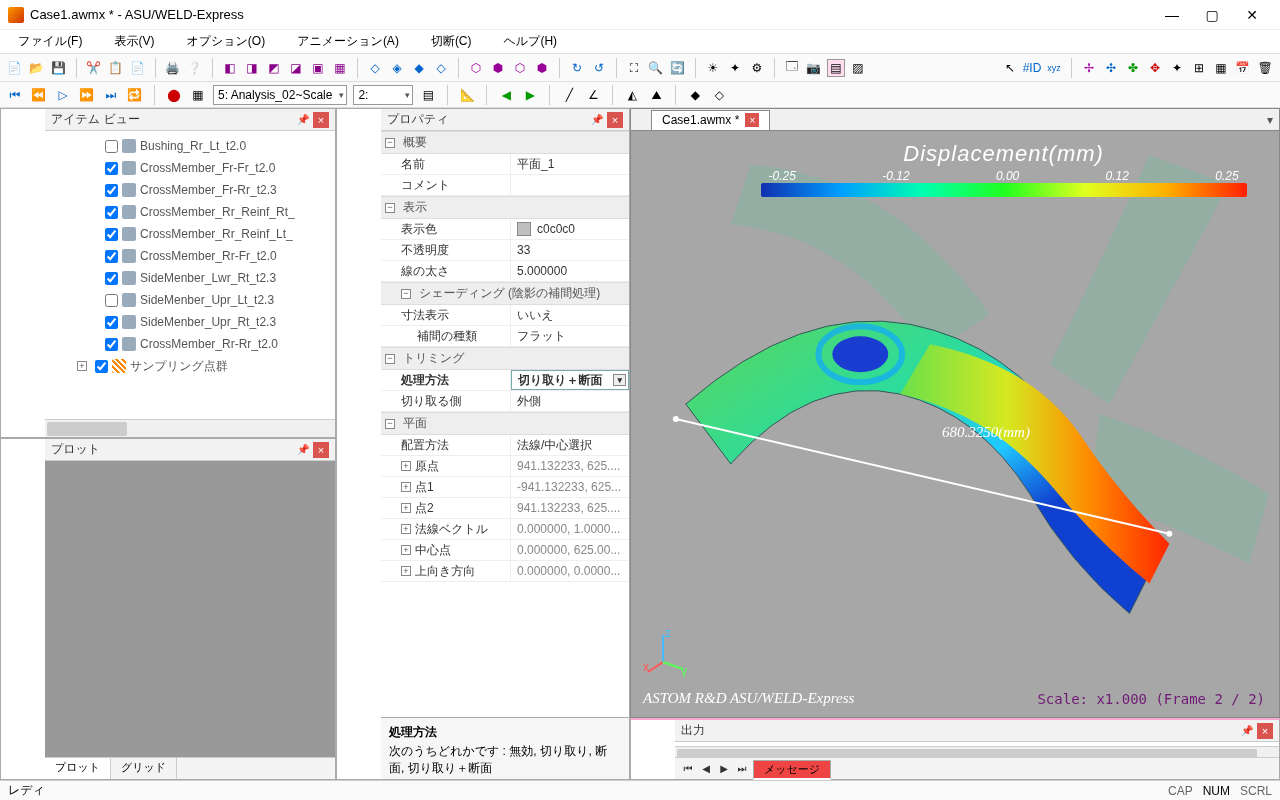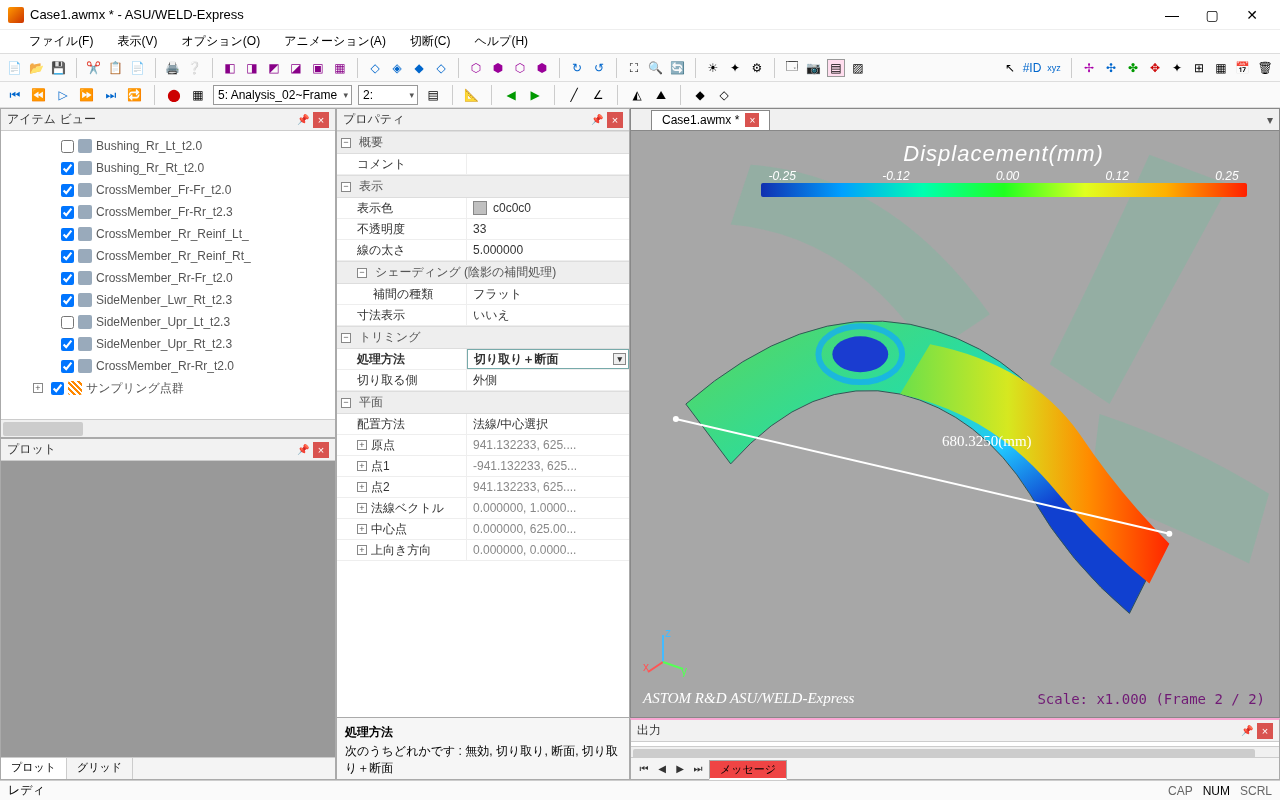--- a/index.html
+++ b/index.html
@@ -2,30 +2,30 @@
 <html><head>
 <meta charset="utf-8">
 <style>
 * { box-sizing: border-box; margin: 0; padding: 0; font-family: "Meiryo UI", "MS UI Gothic", sans-serif; font-size: 12px; }
 body { background: #fff; overflow: hidden; width: 1280px; height: 800px; display: flex; flex-direction: column; }
 .titlebar { height: 30px; display: flex; align-items: center; padding: 0 8px; background: #fff; border-bottom: 1px solid #eee; }
 .titlebar .app-icon { width: 16px; height: 16px; background: linear-gradient(135deg,#f90,#c30); border-radius: 2px; margin-right: 6px; }
 .titlebar .title { flex: 1; font-size: 13px; }
 .titlebar .win-btns { display: flex; }
 .titlebar .win-btn { width: 40px; height: 28px; display: flex; align-items: center; justify-content: center; font-size: 14px; }
-.menubar { height: 24px; display: flex; align-items: center; padding: 0 23px; gap: 12px; border-bottom: 1px solid #ddd; }
+.menubar { height: 24px; display: flex; align-items: center; padding: 0 12px; gap: 20px; border-bottom: 1px solid #ddd; }
 .menubar span { padding: 2px 6px; }
 .toolbar { height: 28px; display: flex; align-items: center; padding: 2px 6px; gap: 4px; border-bottom: 1px solid #ddd; background: #fafafa; }
 .tb-sep { width: 1px; height: 20px; background: #ccc; margin: 0 4px; }
 .tb-btn { width: 18px; height: 18px; display: inline-flex; align-items: center; justify-content: center; border: 1px solid transparent; }
 .toolbar2 { height: 26px; display: flex; align-items: center; padding: 2px 6px; gap: 6px; border-bottom: 1px solid #ddd; background: #fafafa; }
 .combo { border: 1px solid #999; background: #fff; padding: 1px 14px 1px 4px; position: relative; min-width: 100px; height: 20px; display: inline-flex; align-items: center; }
 .combo::after { content: "▾"; position: absolute; right: 3px; font-size: 9px; color: #555; }
 .main { flex: 1; display: flex; overflow: hidden; }
-.panel { border: 1px solid #aaa; display: flex; flex-direction: column; background: #fff; }
+.panel { border: 1px solid #aaa; display: flex; flex-direction: column; background: #fff; padding-left: 44px; }
 .panel-head { height: 22px; background: #f2f2f2; border-bottom: 1px solid #ccc; display: flex; align-items: center; padding: 0 6px; font-size: 12px; color: #333; }
 .panel-head .spacer { flex: 1; }
 .pin { width: 14px; height: 14px; display: inline-flex; align-items: center; justify-content: center; font-size: 10px; color: #555; }
 .close-x { width: 16px; height: 16px; background: #d9534f; color: #fff; display: inline-flex; align-items: center; justify-content: center; font-size: 11px; margin-left: 2px; }
 .left-col { width: 336px; display: flex; flex-direction: column; gap: 0; }
 .prop-col { width: 294px; display: flex; flex-direction: column; }
 .center-col { flex: 1; display: flex; flex-direction: column; }
 .tree { flex: 1; overflow: auto; padding: 4px 2px; font-size: 13px; white-space: nowrap; }
 .tree-item { display: flex; align-items: center; height: 22px; padding-left: 58px; gap: 4px; color: #555; }
 .tree-item input { flex-shrink: 0; }
@@ -50,21 +50,21 @@
 .prop-help .h { font-weight: bold; margin-bottom: 2px; }
 .view3d { flex: 1; position: relative; border: 1px solid #888; overflow: hidden; }
 .view3d-tab { position: absolute; top: 0; left: 0; right: 0; height: 22px; background: #f0f0f0; border-bottom: 1px solid #888; display: flex; align-items: center; }
 .view3d-tab .doc { background: #fff; border: 1px solid #888; margin: 0 0 -1px 20px; padding: 2px 10px; height: 21px; display: inline-flex; align-items: center; gap: 6px; }
 .view3d-tab .doc .dx { width: 14px; height: 14px; background: #d9534f; color: #fff; display: inline-flex; align-items: center; justify-content: center; font-size: 10px; }
 .canvas3d { position: absolute; top: 22px; left: 0; right: 0; bottom: 0; background: #a7a7a7; }
 .legend { position: absolute; top: 10px; left: 20%; right: 5%; text-align: center; color: #fff; font-family: serif; }
 .legend .title { font-style: italic; font-size: 22px; letter-spacing: 1px; margin-bottom: 2px; }
 .legend .ticks { display: flex; justify-content: space-between; font-size: 18px; font-style: italic; padding: 0 8px; }
 .legend .bar { height: 14px; background: linear-gradient(to right, #1030b0, #00a0ff, #00ffb0, #20ff20, #e0ff20, #ffb000, #ff2000); border-radius: 2px; }
-.measure-label { position: absolute; color: #fff; font-family: serif; font-size: 15px; margin-top: 9px; }
+.measure-label { position: absolute; color: #fff; font-style: italic; font-family: serif; font-size: 15px; }
 .watermark { position: absolute; left: 12px; bottom: 10px; color: #fff; font-style: italic; font-family: serif; font-size: 15px; }
 .scale-txt { position: absolute; right: 14px; bottom: 10px; color: #701a75; font-family: monospace; font-size: 14px; }
 .triad { position: absolute; left: 12px; bottom: 40px; width: 50px; height: 50px; }
 .output { height: 62px; display: flex; flex-direction: column; border-top: 2px solid #f9a8d4; }
 .output-body { flex: 1; background: #fff; overflow: hidden; }
 .output-nav { height: 22px; display: flex; align-items: center; gap: 4px; padding: 0 6px; background: #f4f4f4; border-top: 1px solid #ccc; }
 .output-nav .nbtn { width: 14px; text-align: center; font-size: 10px; color: #333; }
 .output-nav .mtab { background: #ef4444; border: 1px solid #aaa; border-bottom: 2px solid #fff; padding: 1px 10px; margin-bottom: -2px; font-size: 11px; }
 .statusbar { height: 20px; border-top: 1px solid #ccc; display: flex; align-items: center; padding: 0 8px; font-size: 11px; background: #fafafa; }
 .statusbar .spacer { flex: 1; }
@@ -156,21 +156,21 @@
 <div class="toolbar2">
   <span class="tb-btn" style="color:#06c">⏮</span>
   <span class="tb-btn" style="color:#06c">⏪</span>
   <span class="tb-btn" style="color:#06c">▷</span>
   <span class="tb-btn" style="color:#06c">⏩</span>
   <span class="tb-btn" style="color:#06c">⏭</span>
   <span class="tb-btn" style="color:#06c">🔁</span>
   <div class="tb-sep"></div>
   <span class="tb-btn" style="color:#c00">⬤</span>
   <span class="tb-btn">▦</span>
-  <div class="combo">5: Analysis_02~Frame</div>
+  <div class="combo">5: Analysis_02~Scale</div>
   <div class="combo" style="min-width:60px">2:</div>
   <span class="tb-btn">▤</span>
   <div class="tb-sep"></div>
   <span class="tb-btn">📐</span>
   <div class="tb-sep"></div>
   <span class="tb-btn" style="color:#090">◀</span>
   <span class="tb-btn" style="color:#090">▶</span>
   <div class="tb-sep"></div>
   <span class="tb-btn">╱</span>
   <span class="tb-btn">∠</span>
@@ -194,41 +194,36 @@
       </div>
       <div class="tree" id="tree-list">
           <div class="tree-item">
             <input type="checkbox" style="">
             <span class="ico"></span>
             <span>Bushing_Rr_Lt_t2.0</span>
           </div>
           <div class="tree-item">
             <input type="checkbox" checked="" style="">
             <span class="ico"></span>
-            <span>Bushing_Rr_Rt_t2.0</span>
-          </div>
-          <div class="tree-item">
-            <input type="checkbox" checked="" style="">
-            <span class="ico"></span>
             <span>CrossMember_Fr-Fr_t2.0</span>
           </div>
           <div class="tree-item">
             <input type="checkbox" checked="" style="">
             <span class="ico"></span>
             <span>CrossMember_Fr-Rr_t2.3</span>
           </div>
           <div class="tree-item">
             <input type="checkbox" checked="" style="">
             <span class="ico"></span>
+            <span>CrossMember_Rr_Reinf_Rt_</span>
+          </div>
+          <div class="tree-item">
+            <input type="checkbox" checked="" style="">
+            <span class="ico"></span>
             <span>CrossMember_Rr_Reinf_Lt_</span>
-          </div>
-          <div class="tree-item">
-            <input type="checkbox" checked="" style="">
-            <span class="ico"></span>
-            <span>CrossMember_Rr_Reinf_Rt_</span>
           </div>
           <div class="tree-item">
             <input type="checkbox" checked="" style="">
             <span class="ico"></span>
             <span>CrossMember_Rr-Fr_t2.0</span>
           </div>
           <div class="tree-item">
             <input type="checkbox" checked="" style="">
             <span class="ico"></span>
             <span>SideMenber_Lwr_Rt_t2.3</span>
@@ -281,20 +276,24 @@
         <span class="spacer"></span>
         <span class="pin">📌</span>
         <span class="close-x">×</span>
       </div>
       <div class="prop-grid">
         <div class="pg-section">
             <span class="small-exp">−</span>
             <span>概要</span>
           </div>
         <div class="pg-row">
+            <div class="pg-key">名前</div>
+            <div class="pg-val">平面_1</div>
+          </div>
+        <div class="pg-row">
             <div class="pg-key">コメント</div>
             <div class="pg-val"></div>
           </div>
         <div class="pg-section">
             <span class="small-exp">−</span>
             <span>表示</span>
           </div>
         <div class="pg-row">
             <div class="pg-key">表示色</div>
             <div class="pg-val">
@@ -308,26 +307,26 @@
           </div>
         <div class="pg-row">
             <div class="pg-key">線の太さ</div>
             <div class="pg-val">5.000000</div>
           </div>
         <div class="pg-section" style="padding-left:20px">
             <span class="small-exp">−</span>
             <span>シェーディング (陰影の補間処理)</span>
           </div>
         <div class="pg-row">
+            <div class="pg-key">寸法表示</div>
+            <div class="pg-val">いいえ</div>
+          </div>
+        <div class="pg-row">
             <div class="pg-key indent">補間の種類</div>
             <div class="pg-val">フラット</div>
-          </div>
-        <div class="pg-row">
-            <div class="pg-key">寸法表示</div>
-            <div class="pg-val">いいえ</div>
           </div>
         <div class="pg-section">
             <span class="small-exp">−</span>
             <span>トリミング</span>
           </div>
         <div class="pg-row sel">
             <div class="pg-key" style="font-weight:bold">処理方法</div>
             <div class="pg-val" style="font-weight:bold;position:relative">
               <span>切り取り＋断面</span>
               <span style="position:absolute;right:2px;border:1px solid #888;padding:0 3px;background:#eee;font-size:9px">▾</span>

